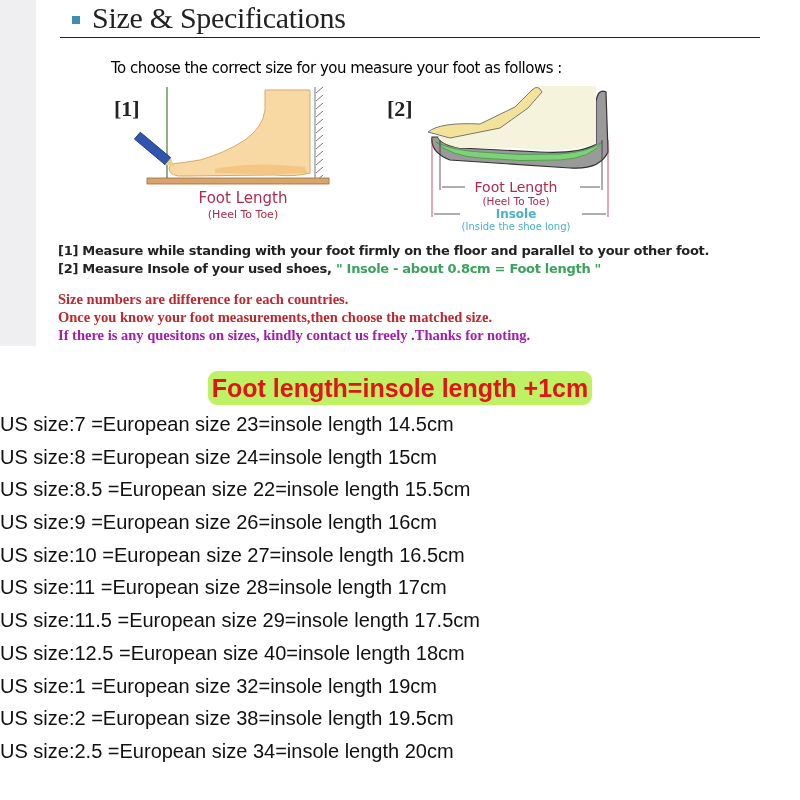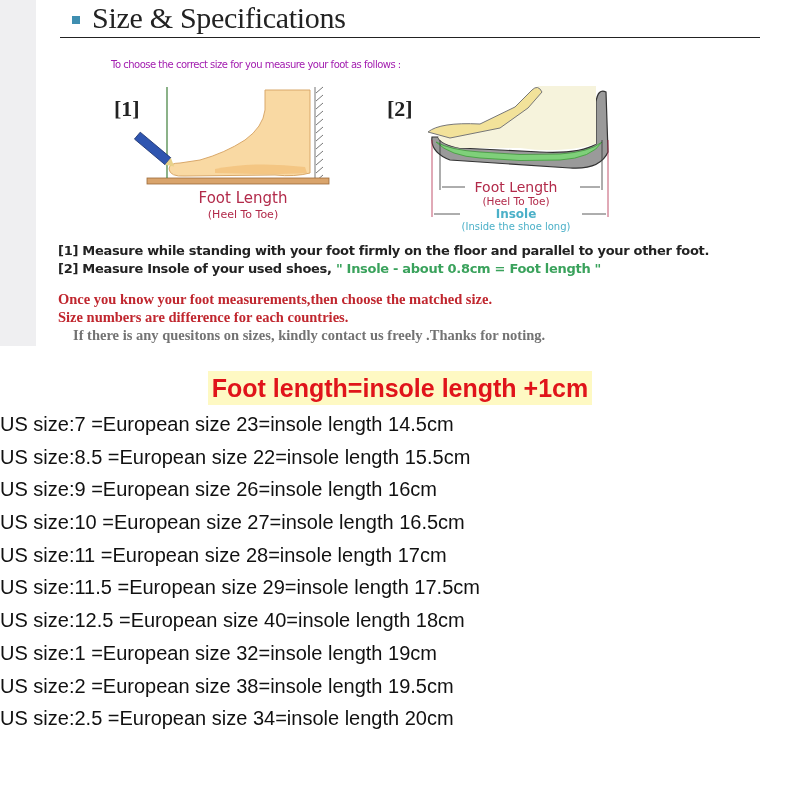--- a/index.html
+++ b/index.html
@@ -3,30 +3,30 @@
 <meta charset="utf-8">
 <style>
   html, body { margin:0; padding:0; }
   body { width:800px; height:800px; background:#ffffff; position:relative; overflow:hidden; font-family:"Liberation Sans", sans-serif; }
   .top-panel { position:absolute; left:0; top:0; width:800px; height:346px; background:#ffffff; }
   .left-band { position:absolute; left:0; top:0; width:36px; height:346px; background:#efeff1; }
   .title-row { position:absolute; left:72px; top:0; height:36px; display:flex; align-items:center; }
   .title-square { width:8px; height:8px; background:#3f8eb0; margin-right:12px; margin-top:4px; }
   .title-text { font-family:"Liberation Serif", serif; font-size:30px; color:#222; letter-spacing:-0.3px; }
   .title-rule { position:absolute; left:60px; top:37px; width:700px; height:1px; background:#222; }
-  .intro { position:absolute; left:111px; top:59px; font-size:10px; color:#a21caf; font-family:"DejaVu Sans", sans-serif; letter-spacing:-0.5px; }
+  .intro { position:absolute; left:111px; top:59px; font-size:15px; color:#000000; font-family:"DejaVu Sans", sans-serif; letter-spacing:-0.5px; }
   .fig-label { position:absolute; font-family:"Liberation Serif", serif; font-weight:bold; font-size:22px; color:#222; }
   .fig { position:absolute; }
   .steps { position:absolute; left:58px; top:242px; font-family:"DejaVu Sans", sans-serif; font-size:13px; font-weight:bold; color:#222; letter-spacing:-0.3px; line-height:18px; }
   .steps .green { color:#3aa25c; }
   .notes { position:absolute; left:58px; top:290px; font-family:"Liberation Serif", serif; font-size:14.5px; font-weight:bold; line-height:18px; }
   .notes .red { color:#c0262e; }
-  .notes .teal { color:#737373;margin-left:15px; }
+  .notes .teal { color:#a21caf; }
   .headline-wrap { position:absolute; left:0; top:371px; width:800px; text-align:center; }
-  .headline { display:inline-block; background:#fef9c3; color:#e0141a; font-weight:bold; font-size:25px; padding:2px 4px; line-height:30px; }
+  .headline { display:inline-block; background:#bef264; color:#e0141a; font-weight:bold; font-size:25px; padding:2px 4px; line-height:30px;border-radius:9px; }
   .size-list { position:absolute; left:0; top:408px; width:800px; text-align:left; }
   .size-row { font-size:20px; color:#111; height:32.7px; line-height:32.7px; white-space:nowrap; }
   .size-row.faded { color:#555; }
 </style>
 </head>
 <body>
 
 <div class="top-panel">
   <div class="left-band"></div>
 
@@ -96,32 +96,33 @@
     <text x="96" y="136" text-anchor="middle" font-family="DejaVu Sans, sans-serif" font-size="12" font-weight="bold" fill="#4bb0c8">Insole</text>
     <text x="96" y="148" text-anchor="middle" font-family="DejaVu Sans, sans-serif" font-size="10" fill="#4bb0c8">(Inside the shoe long)</text>
   </svg>
 
   <div class="steps">
     <div>[1] Measure while standing with your foot firmly on the floor and parallel to your other foot.</div>
     <div><span>[2] Measure Insole of your used shoes, </span><span class="green">" Insole - about 0.8cm = Foot length "</span></div>
   </div>
 
   <div class="notes">
+    <div class="red">Size numbers are difference for each countries.</div>
     <div class="red">Once you know your foot measurements,then choose the matched size.</div>
-    <div class="red">Size numbers are difference for each countries.</div>
     <div class="teal">If there is any quesitons on sizes, kindly contact us freely .Thanks for noting.</div>
   </div>
 </div>
 
 <div class="headline-wrap">
   <span class="headline">Foot length=insole length +1cm</span>
 </div>
 
 <div class="size-list">
   <div class="size-row">US size:7 =European size 23=insole length 14.5cm</div>
+  <div class="size-row">US size:8 =European size 24=insole length 15cm</div>
   <div class="size-row">US size:8.5 =European size 22=insole length 15.5cm</div>
   <div class="size-row">US size:9 =European size 26=insole length 16cm</div>
   <div class="size-row">US size:10 =European size 27=insole length 16.5cm</div>
   <div class="size-row">US size:11 =European size 28=insole length 17cm</div>
   <div class="size-row">US size:11.5 =European size 29=insole length 17.5cm</div>
   <div class="size-row">US size:12.5 =European size 40=insole length 18cm</div>
   <div class="size-row">US size:1 =European size 32=insole length 19cm</div>
   <div class="size-row">US size:2 =European size 38=insole length 19.5cm</div>
   <div class="size-row">US size:2.5 =European size 34=insole length 20cm</div>
 </div>

